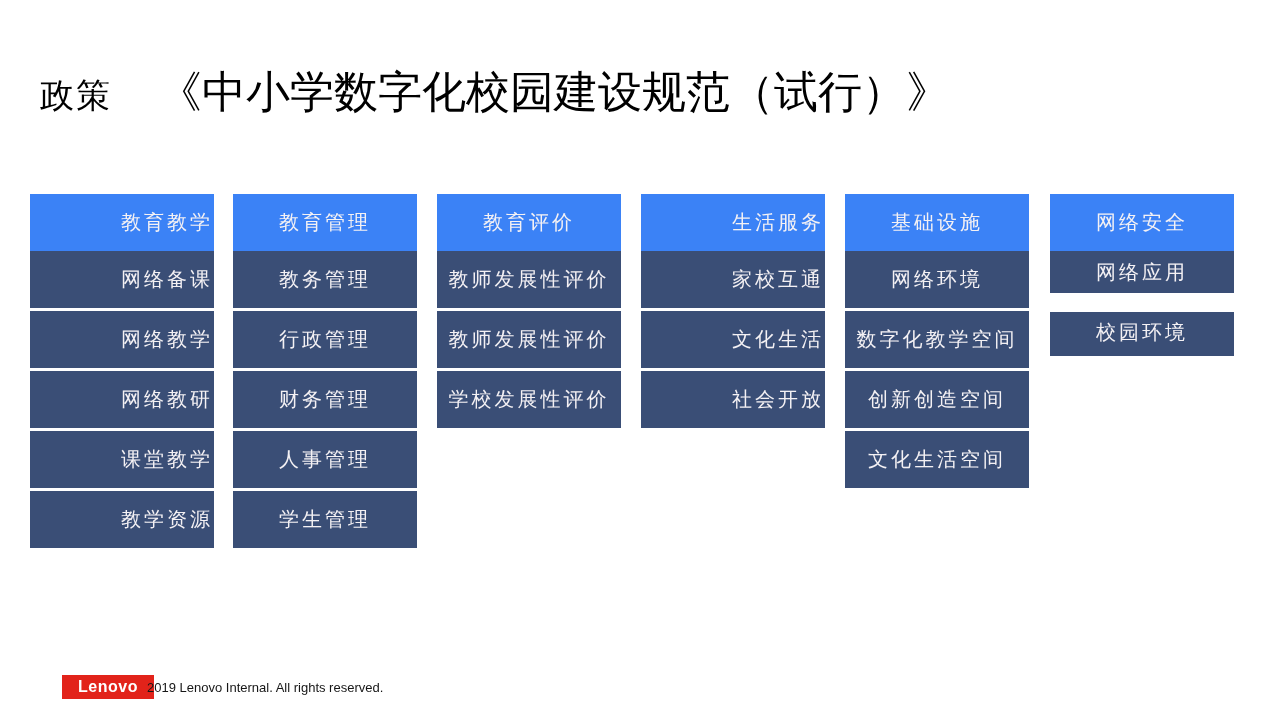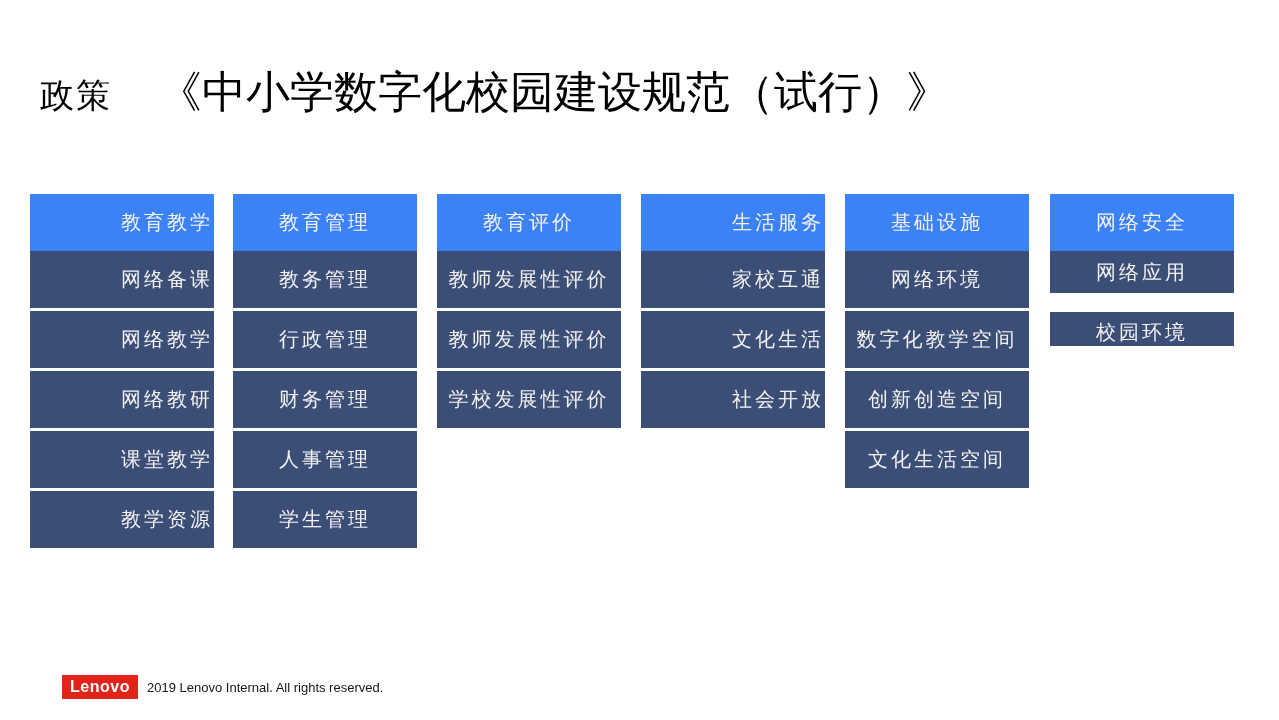--- a/index.html
+++ b/index.html
@@ -57,29 +57,29 @@
     overflow: hidden;
   }
   .header { background: #3b82f6; }
   .item   { background: #3a4e76; }
   .item + .item { margin-top: 3px; }
 
   .col-right .box { text-align: right; padding-right: 1px; }
 
   
   .h42 { height: 42px; line-height: 42px; }
-  .h41 { height: 34px; line-height: 41px; }
+  .h41 { height: 44px; line-height: 41px; }
   .gap-large { margin-top: 19px !important; }
 
   
   .logo {
     position: absolute;
     left: 62px;
     top: 675px;
-    width: 76px;
+    width: 92px;
     height: 24px;
     background: #e2231a;
     color: #ffffff;
     font-family: "Liberation Sans", sans-serif;
     font-weight: bold;
     font-size: 16px;
     line-height: 24px;
     text-align: center;
     letter-spacing: 0.5px;
   }

